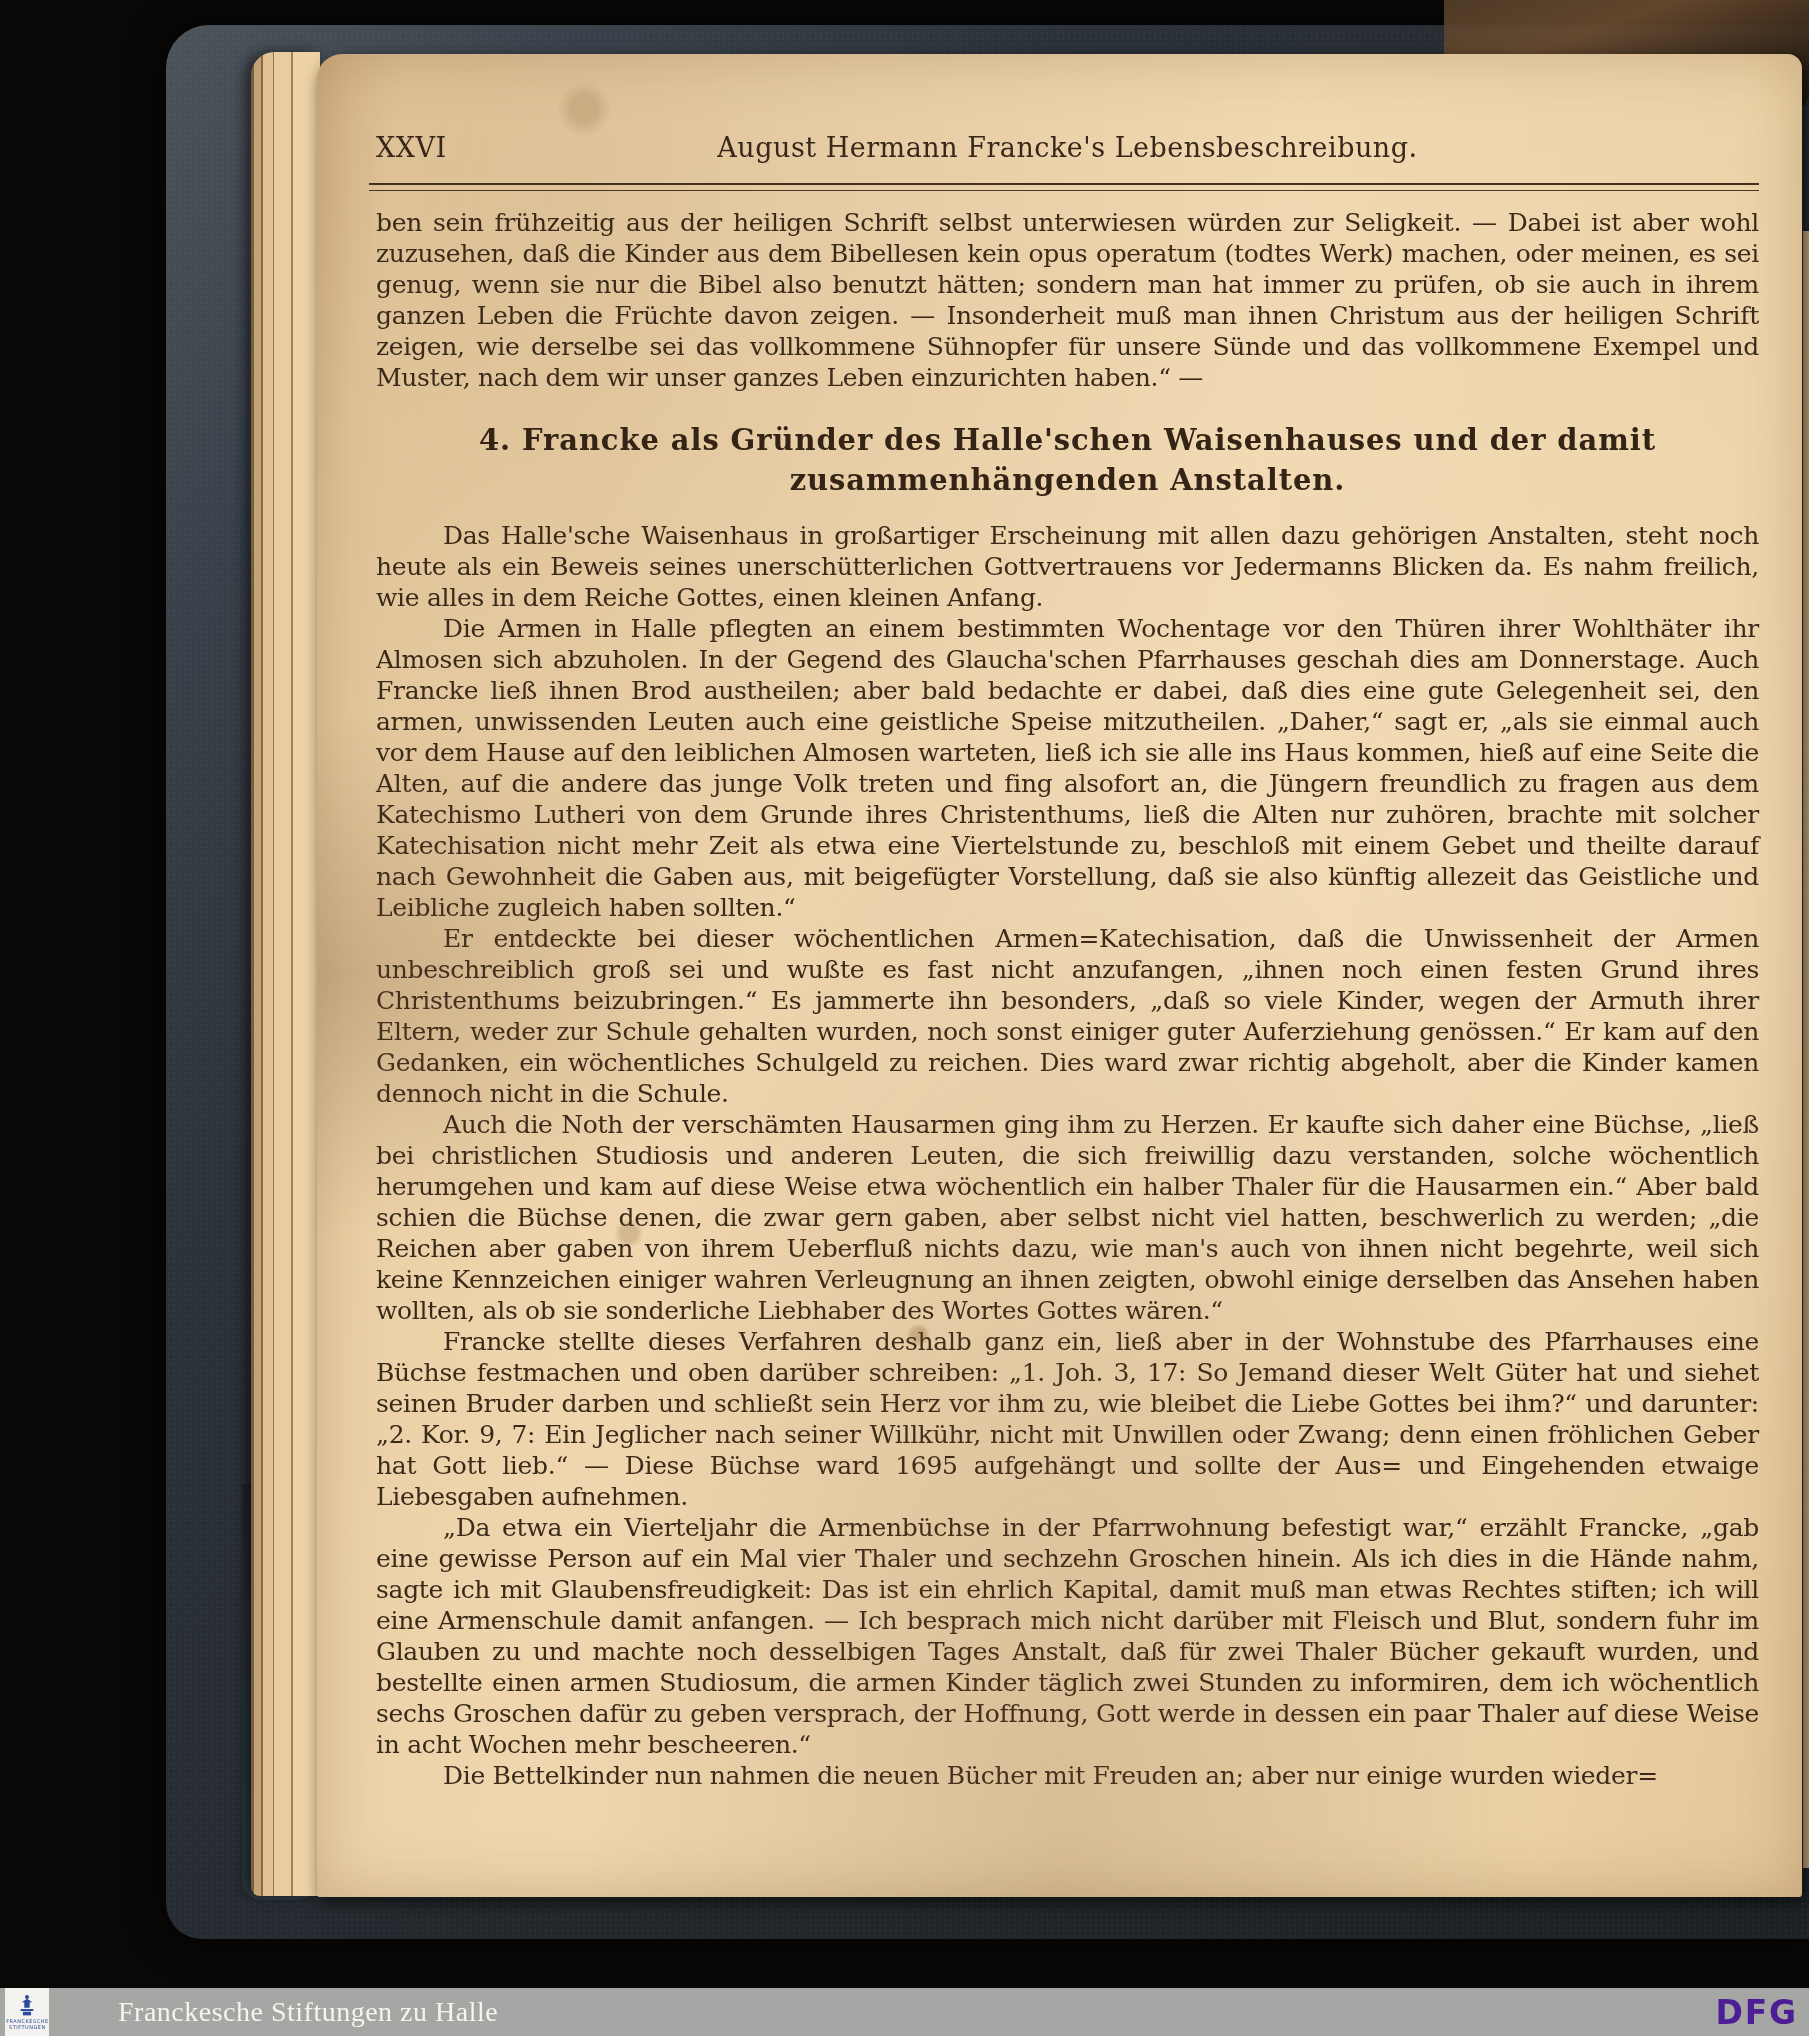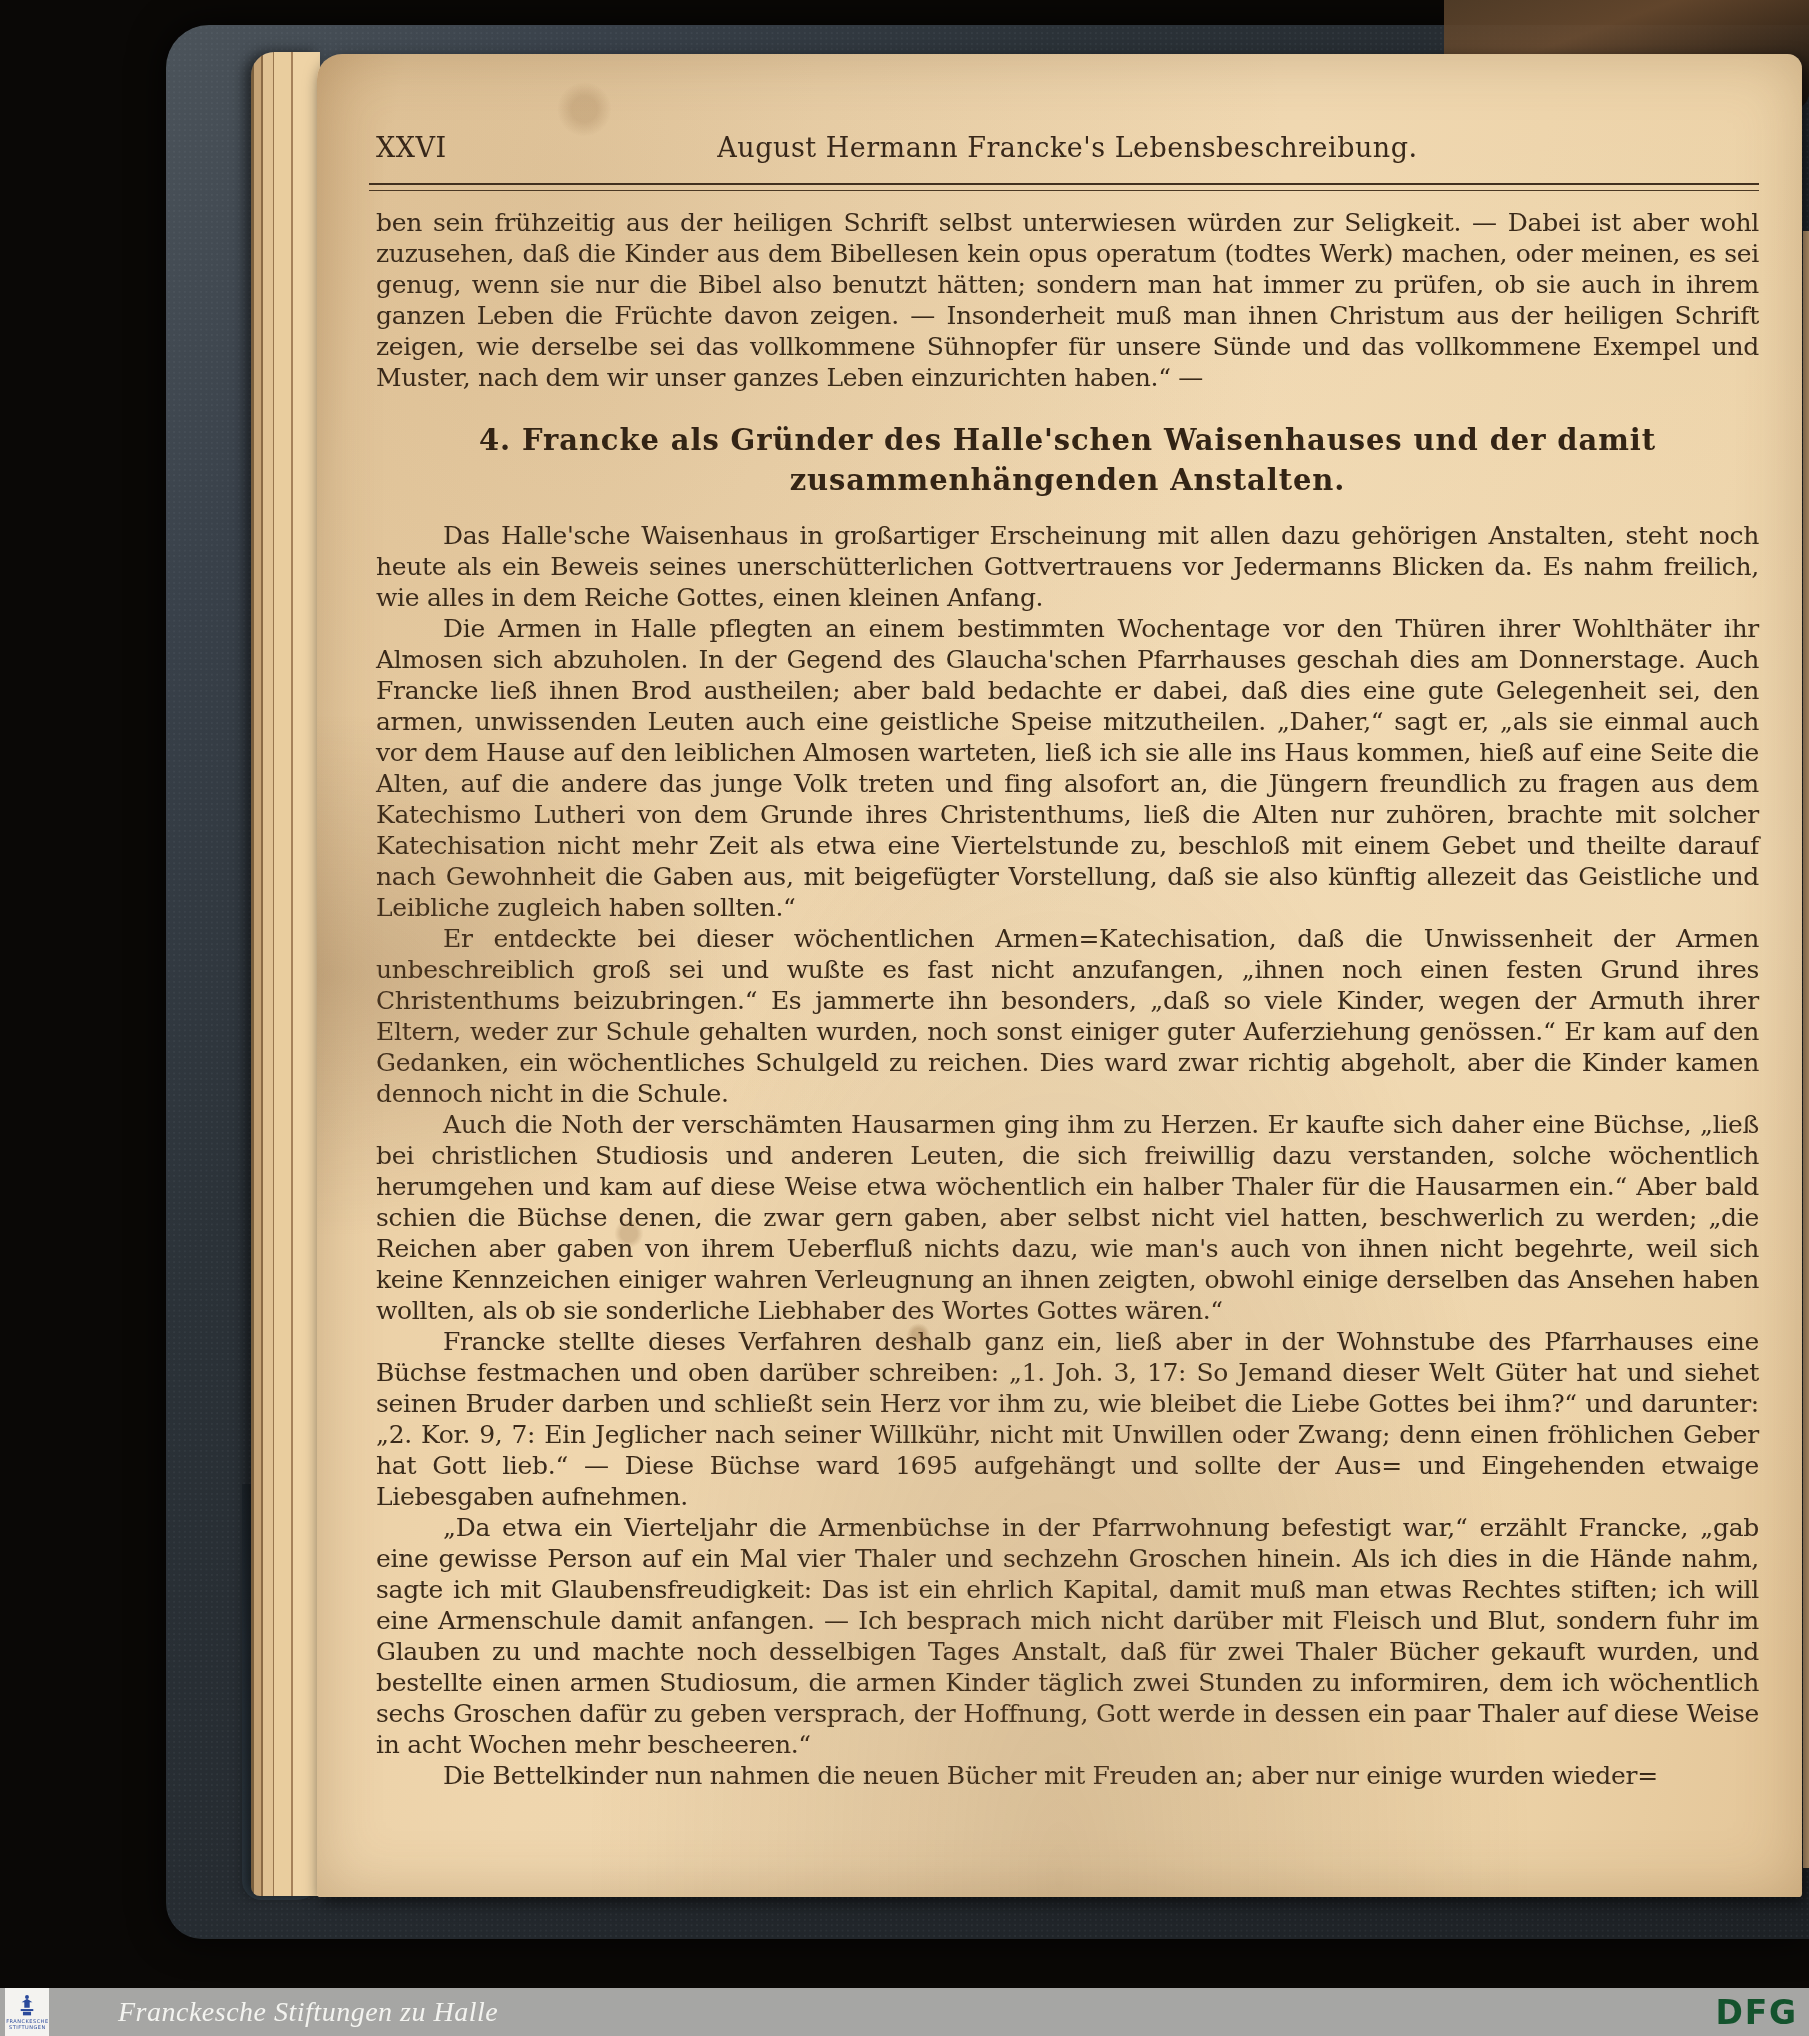--- a/index.html
+++ b/index.html
@@ -107,26 +107,26 @@
   }
   .logo-mark{width:18px;height:22px;margin-bottom:1.8px;}
   .logo-caption{
     font-family:"DejaVu Sans", sans-serif;
     font-size:5px;line-height:6.3px;letter-spacing:0.5px;
     color:#2b4a9b;text-align:center;white-space:nowrap;
   }
   .bar-title{
     position:absolute;left:118px;top:50%;transform:translateY(-50%);
     font-family:"Liberation Serif", serif;
-    font-size:28px;color:#f4f4f0;letter-spacing:0.5px;font-style:italic;
+    font-size:28px;color:#f4f4f0;letter-spacing:0.5px;
   }
   .dfg-logo{
     position:absolute;right:11px;top:50%;transform:translateY(-50%);
     font-family:"DejaVu Sans", sans-serif;font-weight:bold;
-    font-size:33px;color:#14532d;letter-spacing:1.8px;
+    font-size:33px;color:#4c1d95;letter-spacing:1.8px;
   }
 </style>
 </head>
 <body>
 
 <div class="stage">
 
   <div class="book-cover"></div>
   <div class="cover-wear-top-right"></div>
   <div class="cover-wear-left"></div>

